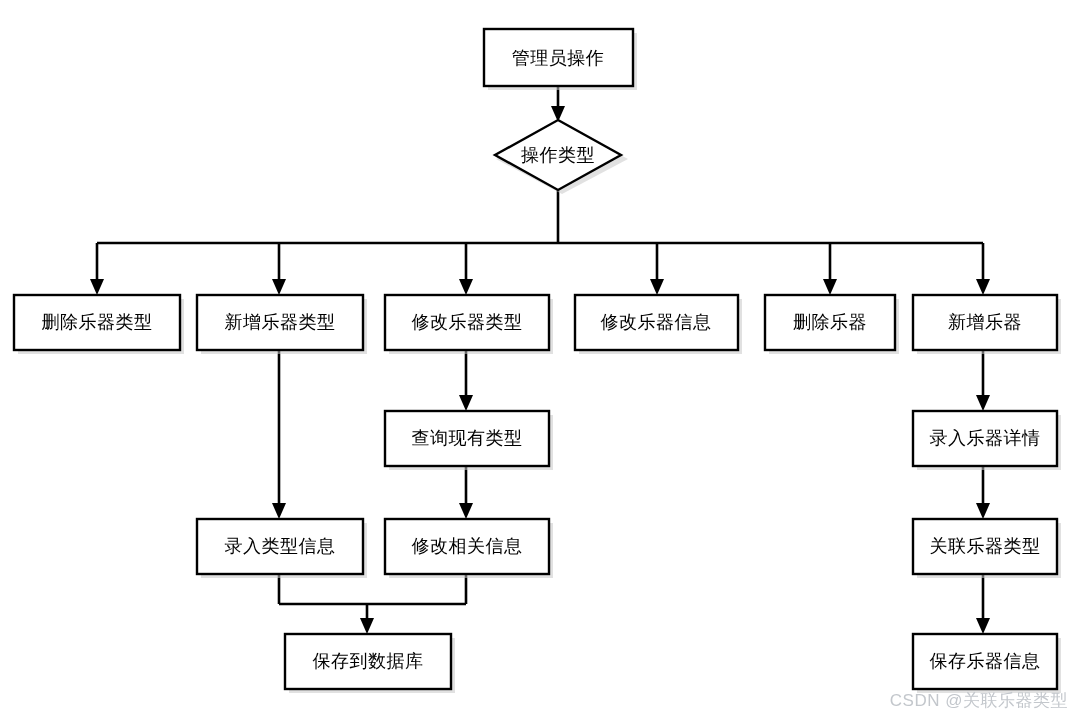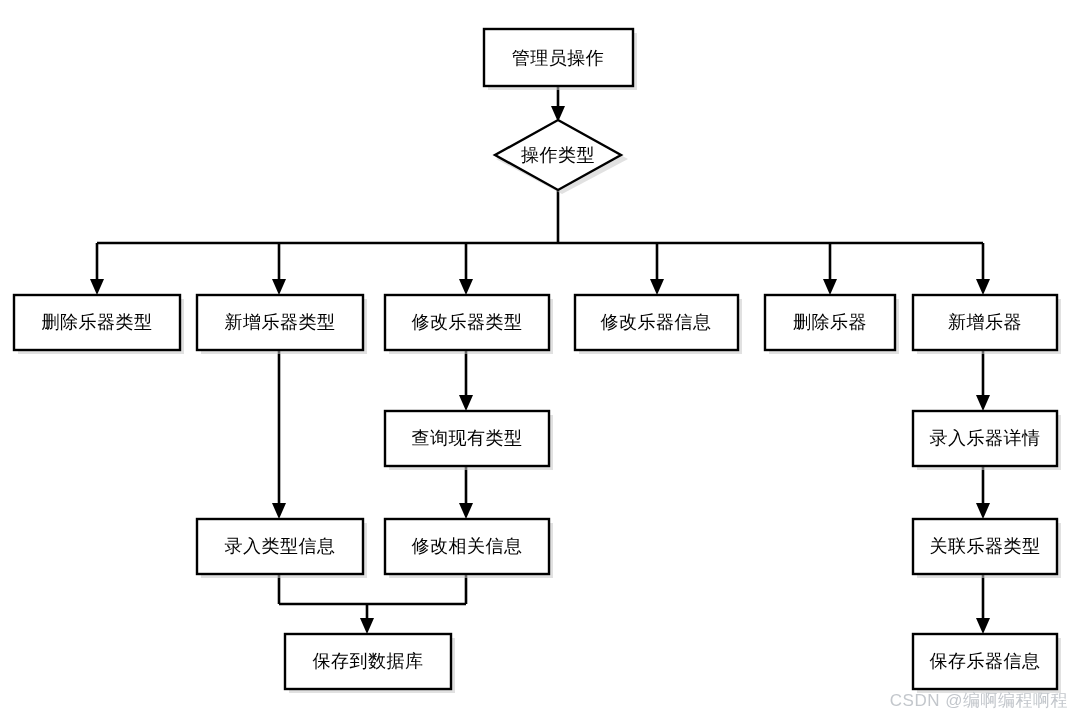--- a/index.html
+++ b/index.html
@@ -242,15 +242,15 @@
       <g>
         <rect class="node-shadow" x="917" y="638" width="144" height="55"></rect>
         <rect class="node-rect" x="913" y="634" width="144" height="55"></rect>
         <text class="node-label" x="985" y="662">保存乐器信息</text>
       </g>
 
     </g>
 
   </svg>
 
-  <div class="watermark-text">CSDN @编啊编程啊程</div>
+  <div class="watermark-text">CSDN @关联乐器类型</div>
 
 </div>
 
 </body></html>

